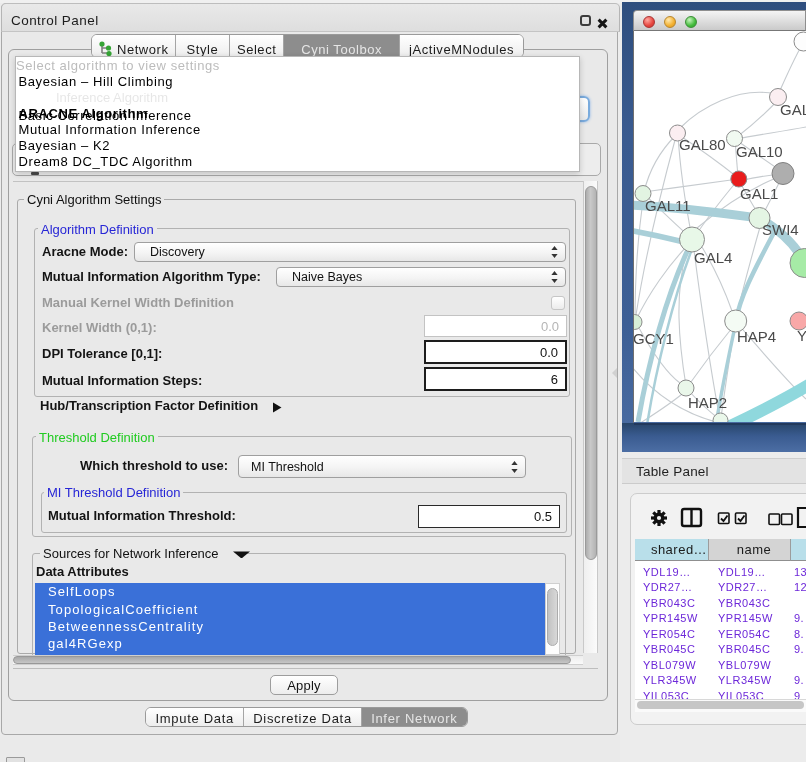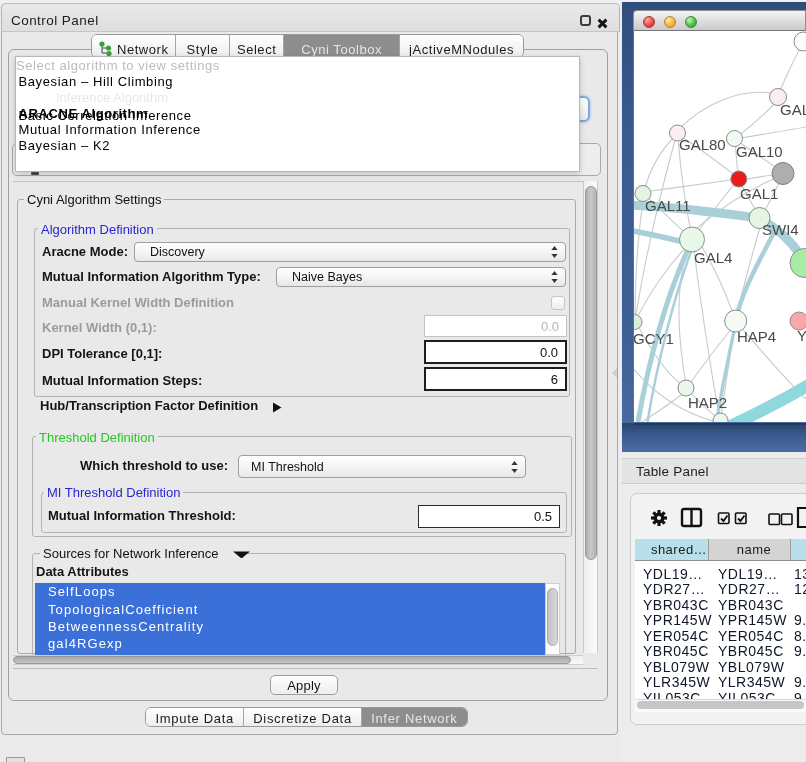--- a/index.html
+++ b/index.html
@@ -48,21 +48,21 @@
 #bluedesk{left:622px;top:2px;width:184px;height:450px;background:linear-gradient(180deg,#2e4e7e 0%,#3a5b90 30%,#3d5f95 72%,#4b6da3 100%)}
 #macwin{left:633px;top:10px;width:173px;height:413px}
 #mactitle{left:0;top:0;width:173px;height:21px;background:linear-gradient(180deg,#f4f4f4,#cacaca);border:1px solid #8e8e8e;border-bottom:1px solid #777;border-radius:4px 0 0 0}
 .light{position:absolute;top:4.5px;width:12px;height:12px;border-radius:50%}
 #canvas{left:1px;top:21px;width:172px;height:391px;background:#fff;overflow:hidden}
 #tablebar{left:622px;top:458px;width:184px;height:26px;background:#e3e3e3;border-top:1px solid #cecece;border-bottom:1px solid #cbcbcb}
 #tablebar .t{position:absolute;left:14px;top:5px;font-size:13.5px;color:#1f1f1f;letter-spacing:.2px}
 #tablebox{left:630px;top:493px;width:200px;height:232px;background:#f2f2f2;border:1px solid #cccccc;border-radius:7px}
 #tbl{left:635px;top:539px;width:171px;height:173px;background:#fff;overflow:hidden}
 .hcell{position:absolute;top:0;height:22px;border-right:1px solid #9c9c9c;border-bottom:1px solid #8f8f8f;font-size:13px;color:#1b1b1b;display:flex;align-items:center;justify-content:center;letter-spacing:.5px}
-.trow{position:absolute;font-size:14px;color:#0f172a;white-space:nowrap;letter-spacing:.5px}
+.trow{position:absolute;font-size:11px;color:#6d28d9;white-space:nowrap;letter-spacing:.5px}
 </style>
 </head>
 <body>
 <div id="root">
 
   <div class="abs" style="left:0;top:0;width:806px;height:3px;background:#f0f0f0"></div>
   <div class="abs" style="left:0;top:735px;width:620px;height:27px;background:#eaeaea"></div>
   <div class="abs" style="left:5.5px;top:757px;width:19px;height:8px;background:#e2e2e2;border:1.5px solid #9a9a9a;border-radius:1px"></div>
 
   <div class="abs" id="cpwin"></div>
@@ -189,20 +189,21 @@
   </div>
 
   <div class="abs" id="popup">
     <div class="hint" style="top:1px">Select algorithm to view settings</div>
     <div style="position:absolute;left:40px;top:33px;color:rgba(60,60,60,0.13);font-size:13px">Inference Algorithm</div>
     <div class="it" style="top:17px">Bayesian – Hill Climbing</div>
     <div class="it" style="top:51px">Basic Correlation Inference</div>
     <div class="it" style="top:49px;font-weight:bold">ARACNE Algorithm</div>
     <div class="it" style="top:65px">Mutual Information Inference</div>
     <div class="it" style="top:81px">Bayesian – K2</div>
+    <div class="it" style="top:97px">Dream8 DC_TDC Algorithm</div>
   </div>
 
   <div class="abs" id="bluedesk"></div>
   <div class="abs" id="macwin">
     <div class="abs" id="mactitle">
       <div class="light" style="left:9px;background:radial-gradient(circle at 35% 30%,#ffa8a0,#e6453e 60%,#c03730);border:1px solid #a33"></div>
       <div class="light" style="left:30px;background:radial-gradient(circle at 35% 30%,#ffe9b0,#f3b02f 60%,#d8962a);border:1px solid #b8862c"></div>
       <div class="light" style="left:51px;background:radial-gradient(circle at 35% 30%,#c8f4be,#44bb3c 60%,#2f9e2d);border:1px solid #3a8f35"></div>
     </div>
     <div class="abs" style="left:0;top:21px;width:1px;height:392px;background:#6f6f6f"></div>

